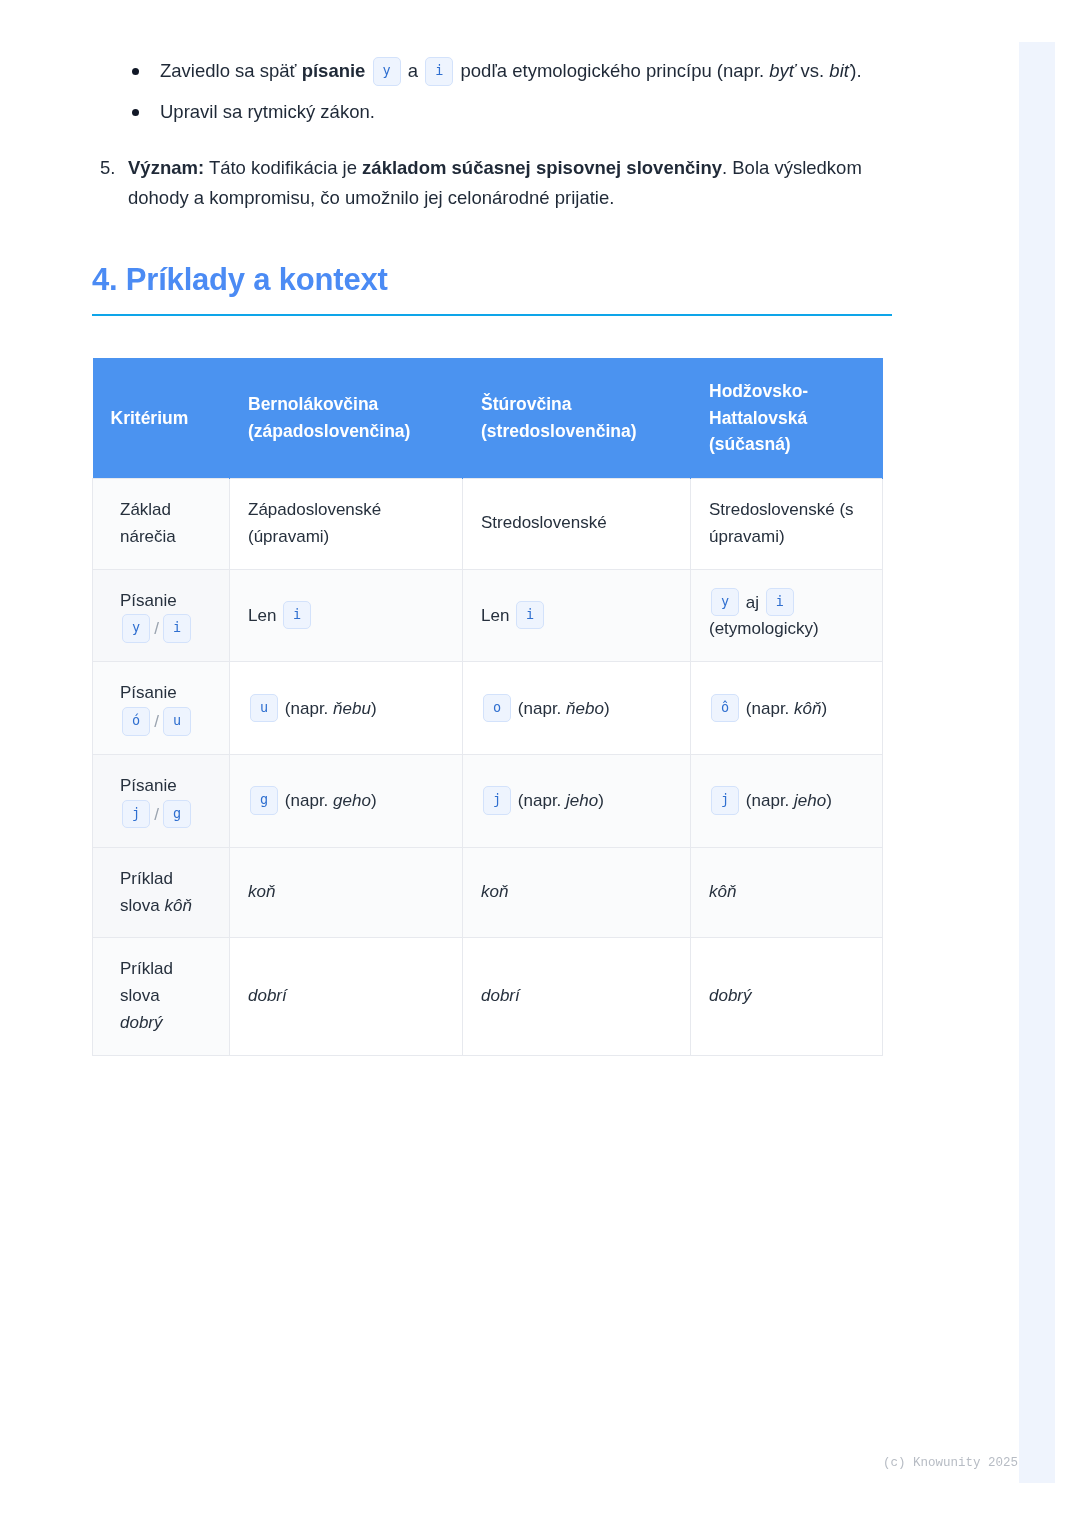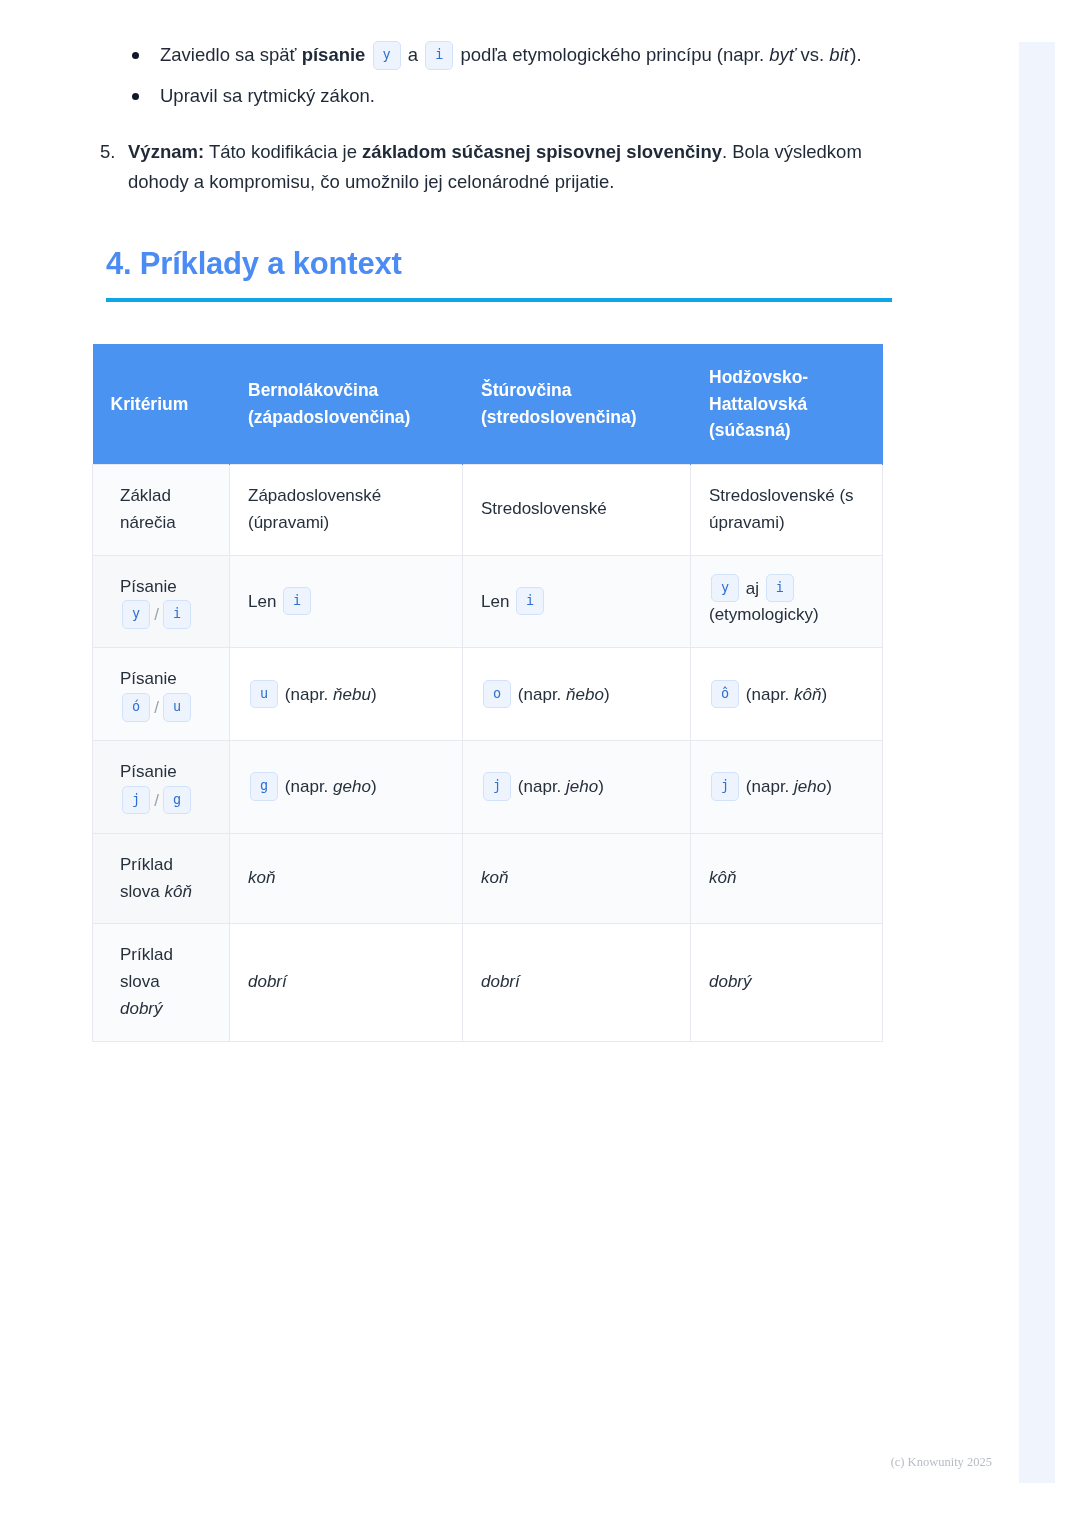--- a/index.html
+++ b/index.html
@@ -22,21 +22,21 @@
     position: absolute;
     top: 42px;
     right: 25px;
     width: 36px;
     bottom: 45px;
     background: #eff4fd;
   }
   .content {
     position: absolute;
     left: 92px;
-    top: 40px;
+    top: 56px;
     width: 800px;
   }
 
   
   ul.bullets {
     list-style: none;
     margin: 0 0 0 0;
     padding: 0;
   }
   ul.bullets > li {
@@ -90,23 +90,23 @@
     vertical-align: 2px;
     margin: 0 2px;
   }
 
   
   h2.section {
     font-size: 31px;
     line-height: 1.2;
     color: #4b8bf4;
     font-weight: 700;
-    margin: 48px 0 0 14px;
+    margin: 48px 0 0 0;
     padding: 0 0 16px 0;
-    border-bottom: 4px solid #0ea5e9;
+    border-bottom: 2px solid #0ea5e9;
     letter-spacing: -0.2px;
   }
 
   p.lead {
     font-size: 18.5px;
     line-height: 1.66;
     margin: 26px 0 0 0;
     color: #1f2937;
     max-width: 760px;
   }
@@ -146,23 +146,23 @@
     background: #fafbfc;
     padding-left: 27px;
   }
   table.cmp tbody tr.shaded td { background: #fafbfc; }
   table.cmp tbody tr.shaded td.crit { background: #f7f8fa; }
   .slash { color: #9aa3af; padding: 0 2px; }
 
   
   .watermark {
     position: absolute;
-    right: 88px;
+    right: 62px;
     bottom: 58px;
-    font-family: Liberation Serif, serif;
+    font-family: Liberation Mono, monospace;
     font-size: 12.5px;
     color: #b7bcc4;
     white-space: nowrap;
   }
 </style>
 </head>
 <body>
 
 <div class="page">
 

